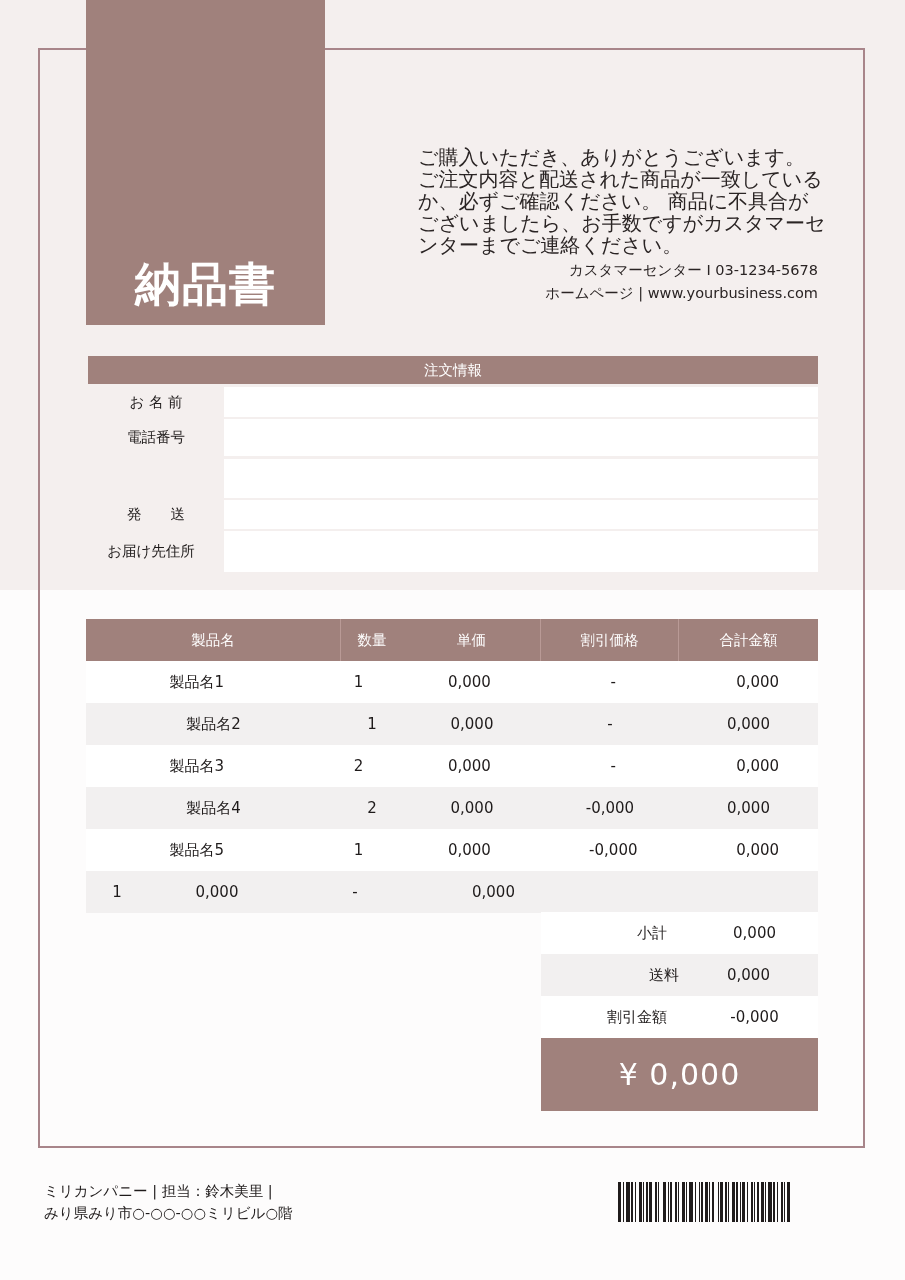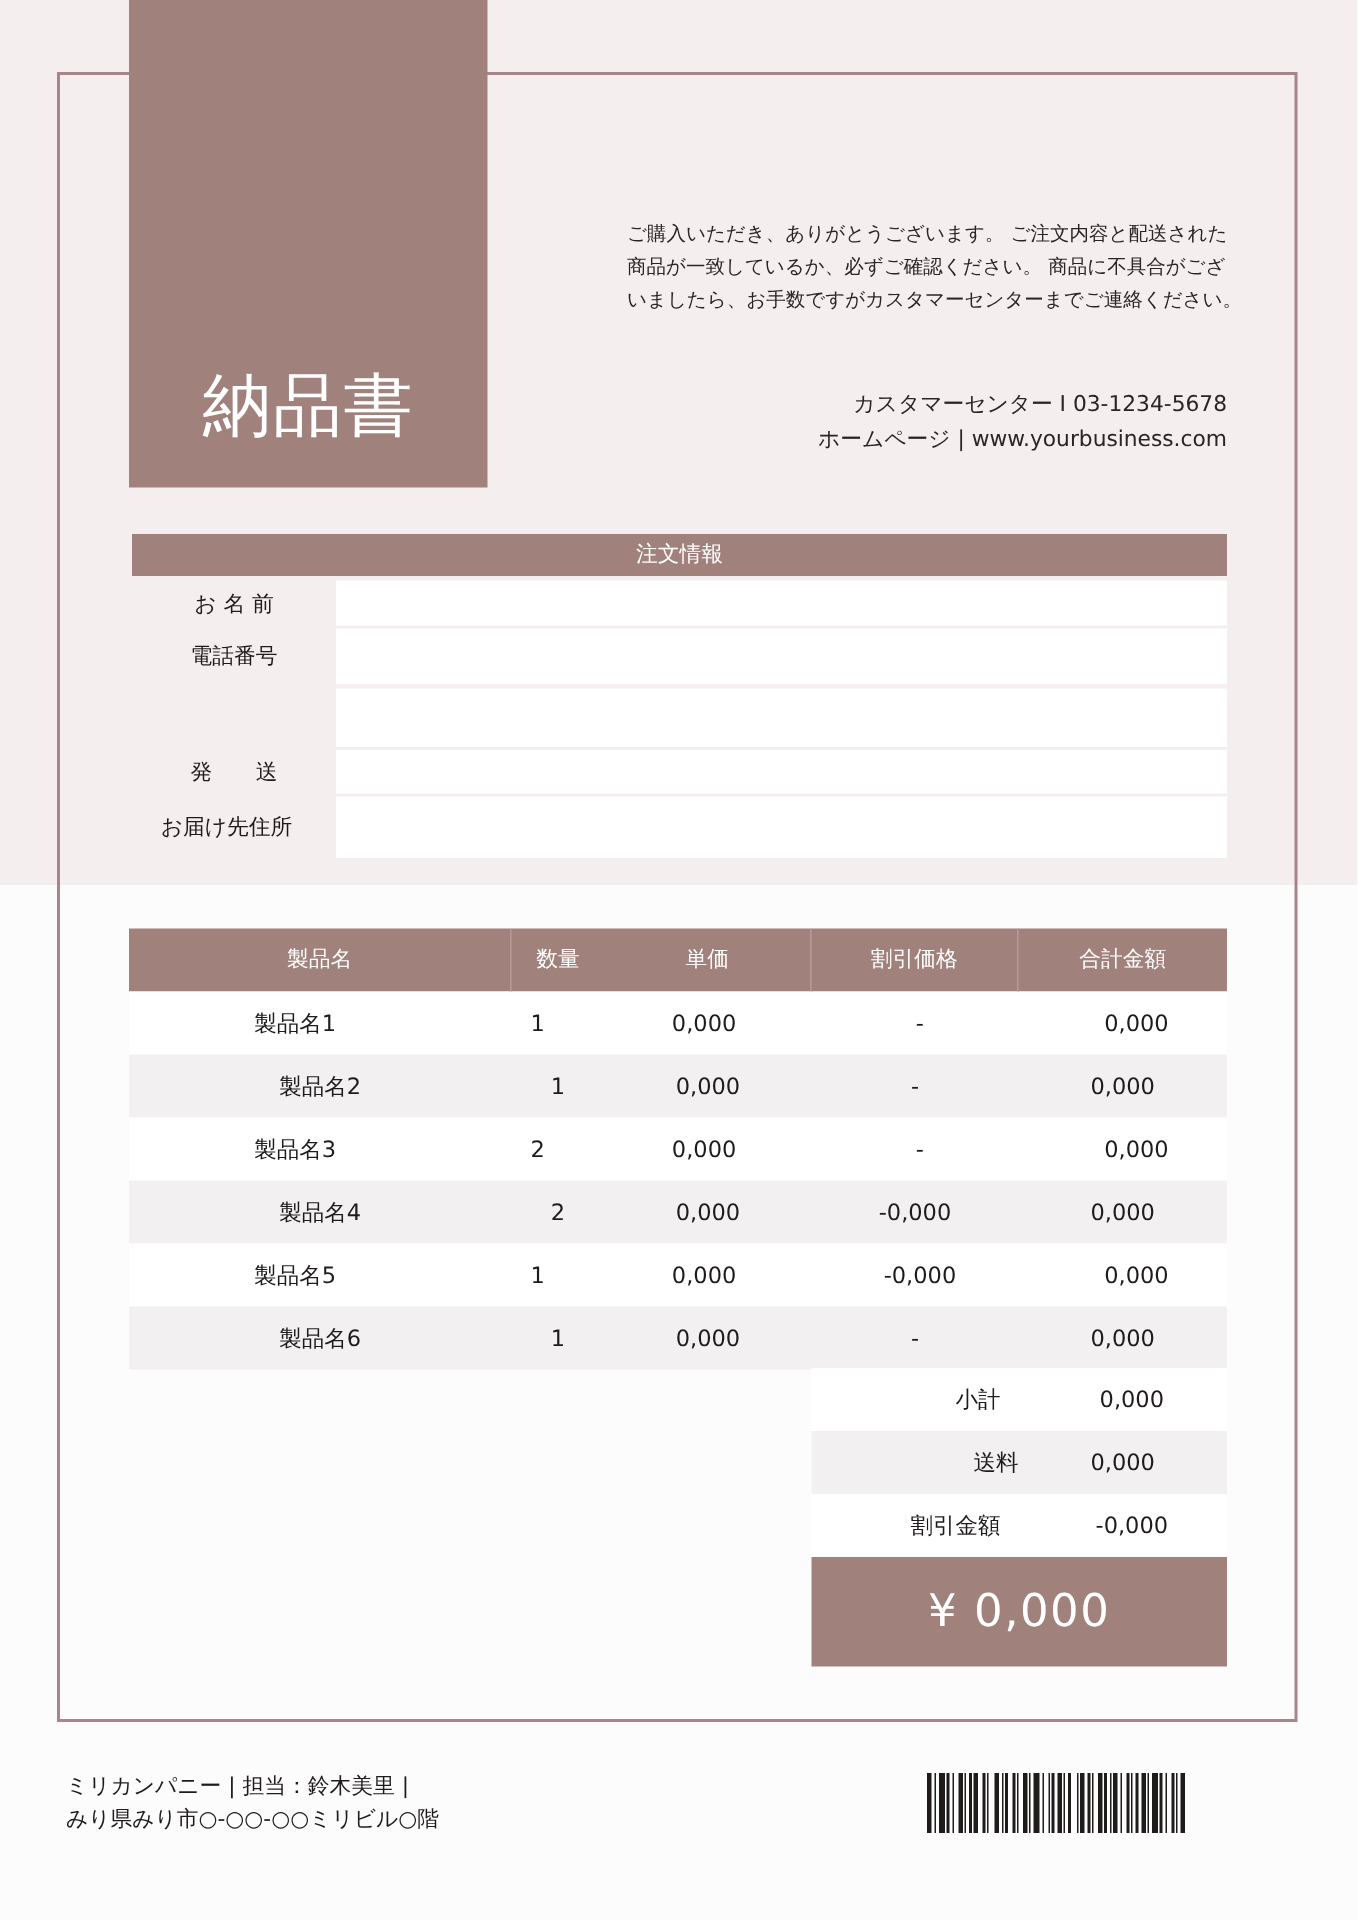--- a/index.html
+++ b/index.html
@@ -12,26 +12,26 @@
     .bg-top { position: absolute; left: 0; top: 0; width: 905px; height: 590px; background: #f4efee; }
     .frame {
       position: absolute; left: 38px; top: 48px; width: 827px; height: 1100px;
       border: 2px solid #a8858a; box-sizing: border-box;
     }
     .title-block {
       position: absolute; left: 86px; top: 0; width: 239px; height: 325px;
       background: #a0817c;
     }
     .title-text {
-      position: absolute; left: 0; right: 0; top: 240px; text-align: center;
-      font-size: 46px; font-weight: normal; color: #ffffff; letter-spacing: 1px;
+      position: absolute; left: 0; right: 0; top: 254px; text-align: center;
+      font-size: 46px; font-weight: bold; color: #ffffff; letter-spacing: 1px;
     }
     .intro {
       position: absolute; left: 418px; top: 146px; width: 410px;
-      font-size: 13px; line-height: 22px; color: #2a2424;
+      font-size: 20px; line-height: 22px; color: #2a2424;
     }
     .intro p { margin: 0; }
     .contact {
       position: absolute; right: 87px; top: 259px; text-align: right;
       font-size: 14.5px; line-height: 23px; color: #2a2424;
     }
     .contact div { white-space: nowrap; }
 
     .order-head {
       position: absolute; left: 88px; top: 356px; width: 730px; height: 28px;
@@ -156,21 +156,20 @@
     <div class="cell c5">0,000</div>
   </div>
   <div class="trow plain">
     <div class="cell c1">製品名5</div>
     <div class="cell c2">1</div>
     <div class="cell c3">0,000</div>
     <div class="cell c4">-0,000</div>
     <div class="cell c5">0,000</div>
   </div>
   <div class="trow alt">
-    <div class="cell c1">製品名6</div>
     <div class="cell c2">1</div>
     <div class="cell c3">0,000</div>
     <div class="cell c4">-</div>
     <div class="cell c5">0,000</div>
   </div>
 </div>
 
 <div class="totals">
   <div class="trow plain">
     <div class="cell l">小計</div>

